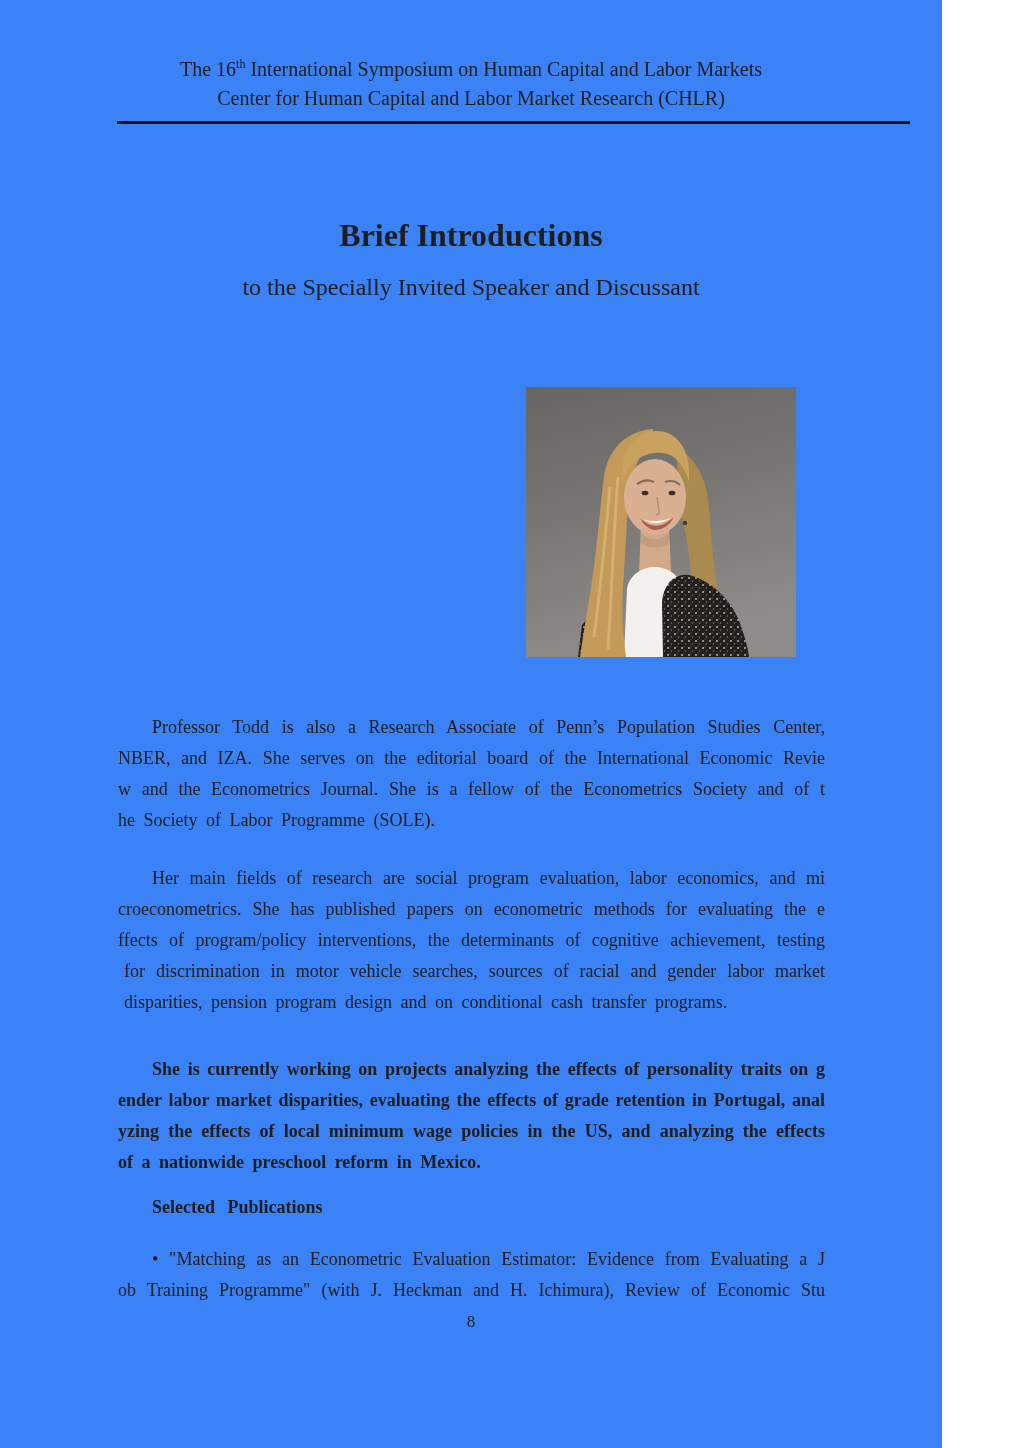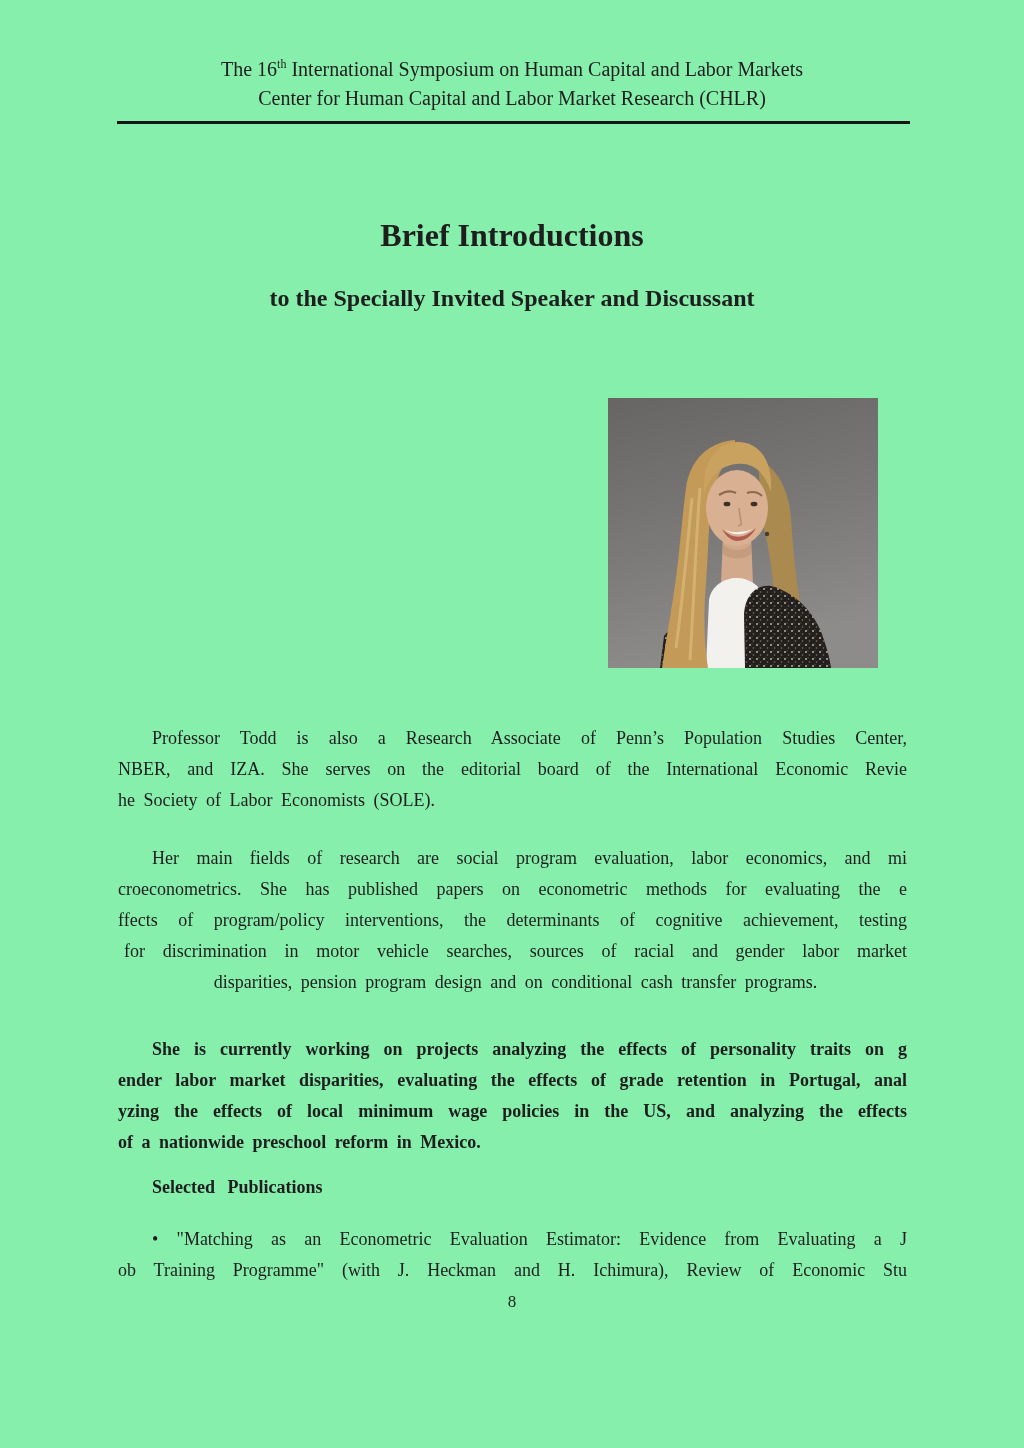--- a/index.html
+++ b/index.html
@@ -1,46 +1,46 @@
 <!DOCTYPE html>
 <html><head>
 <meta charset="utf-8">
 <style>
   html,body{margin:0;padding:0;background:#ffffff;}
   .page{
     position:relative;
-    width:1024px;height:1448px;
-    background:#86efac;
+    width:942px;height:1448px;
+    background:#3b82f6;
     font-family:"Liberation Serif","DejaVu Serif",serif;
     color:#1e1e1e;
     overflow:hidden;
   }
   
   .header{padding-top:50px;text-align:center;font-size:20px;line-height:29px;}
   .header sup{font-size:12px;}
   .rule{width:793px;height:0;border-top:3px solid #151515;margin:8px 0 0 117px;}
   
   .title-block{margin-top:96px;text-align:center;font-weight:bold;font-size:32px;line-height:30px;}
-  .subtitle{margin-top:33px;text-align:center;font-weight:bold;font-size:24px;line-height:30px;}
+  .subtitle{margin-top:22px;text-align:center;font-weight:normal;font-size:24px;line-height:30px;}
   
   .speaker{display:flex;margin:77px 116px 0 118px;}
   .speaker-left{width:470px;font-weight:bold;font-size:20px;line-height:40px;}
   .pos-gap{height:40px;}
   .posline{word-spacing:7px;}
   .photo{width:270px;height:270px;margin-left:auto;margin-right:30px;margin-top:8px;flex:none;}
   .photo svg{display:block;width:270px;height:270px;}
   
   .bodytext{margin:0 117px 0 118px;font-size:18px;line-height:31px;word-spacing:2px;}
   .para1{margin-top:55px;}
   .para2{margin-top:27px;}
   .para3{margin-top:36px;font-weight:bold;}
   .jline{text-align:justify;text-align-last:justify;text-justify:inter-word;}
   .lline{text-align:left;word-spacing:4px;}
   .indent{text-indent:34px;}
-  .sind{padding-left:6px;text-align:center;}
+  .sind{padding-left:6px;}
   .pubs{margin-top:14px;font-weight:bold;padding-left:34px;word-spacing:8px;}
   .bullet{margin-top:21px;}
   .pageno{margin-top:6px;text-align:center;font-size:17px;line-height:20px;}
 </style>
 </head>
 <body>
 
 <div class="page">
 
   <div class="header">
@@ -101,21 +101,22 @@
 
         <circle cx="159" cy="136" r="2.2" fill="#473a30"></circle>
       </svg>
     </div>
   </div>
 
   <div class="bodytext">
     <div class="para1">
       <div class="jline indent">Professor Todd is also a Research Associate of Penn’s Population Studies Center,</div>
       <div class="jline">NBER, and IZA. She serves on the editorial board of the International Economic Revie</div>
-      <div class="lline">he Society of Labor Economists (SOLE).</div>
+      <div class="jline">w and the Econometrics Journal. She is a fellow of the Econometrics Society and of t</div>
+      <div class="lline">he Society of Labor Programme (SOLE).</div>
     </div>
     <div class="para2">
       <div class="jline indent">Her main fields of research are social program evaluation, labor economics, and mi</div>
       <div class="jline">croeconometrics. She has published papers on econometric methods for evaluating the e</div>
       <div class="jline">ffects of program/policy interventions, the determinants of cognitive achievement, testing</div>
       <div class="jline sind">for discrimination in motor vehicle searches, sources of racial and gender labor market</div>
       <div class="lline sind">disparities, pension program design and on conditional cash transfer programs.</div>
     </div>
     <div class="para3">
       <div class="jline indent">She is currently working on projects analyzing the effects of personality traits on g</div>

